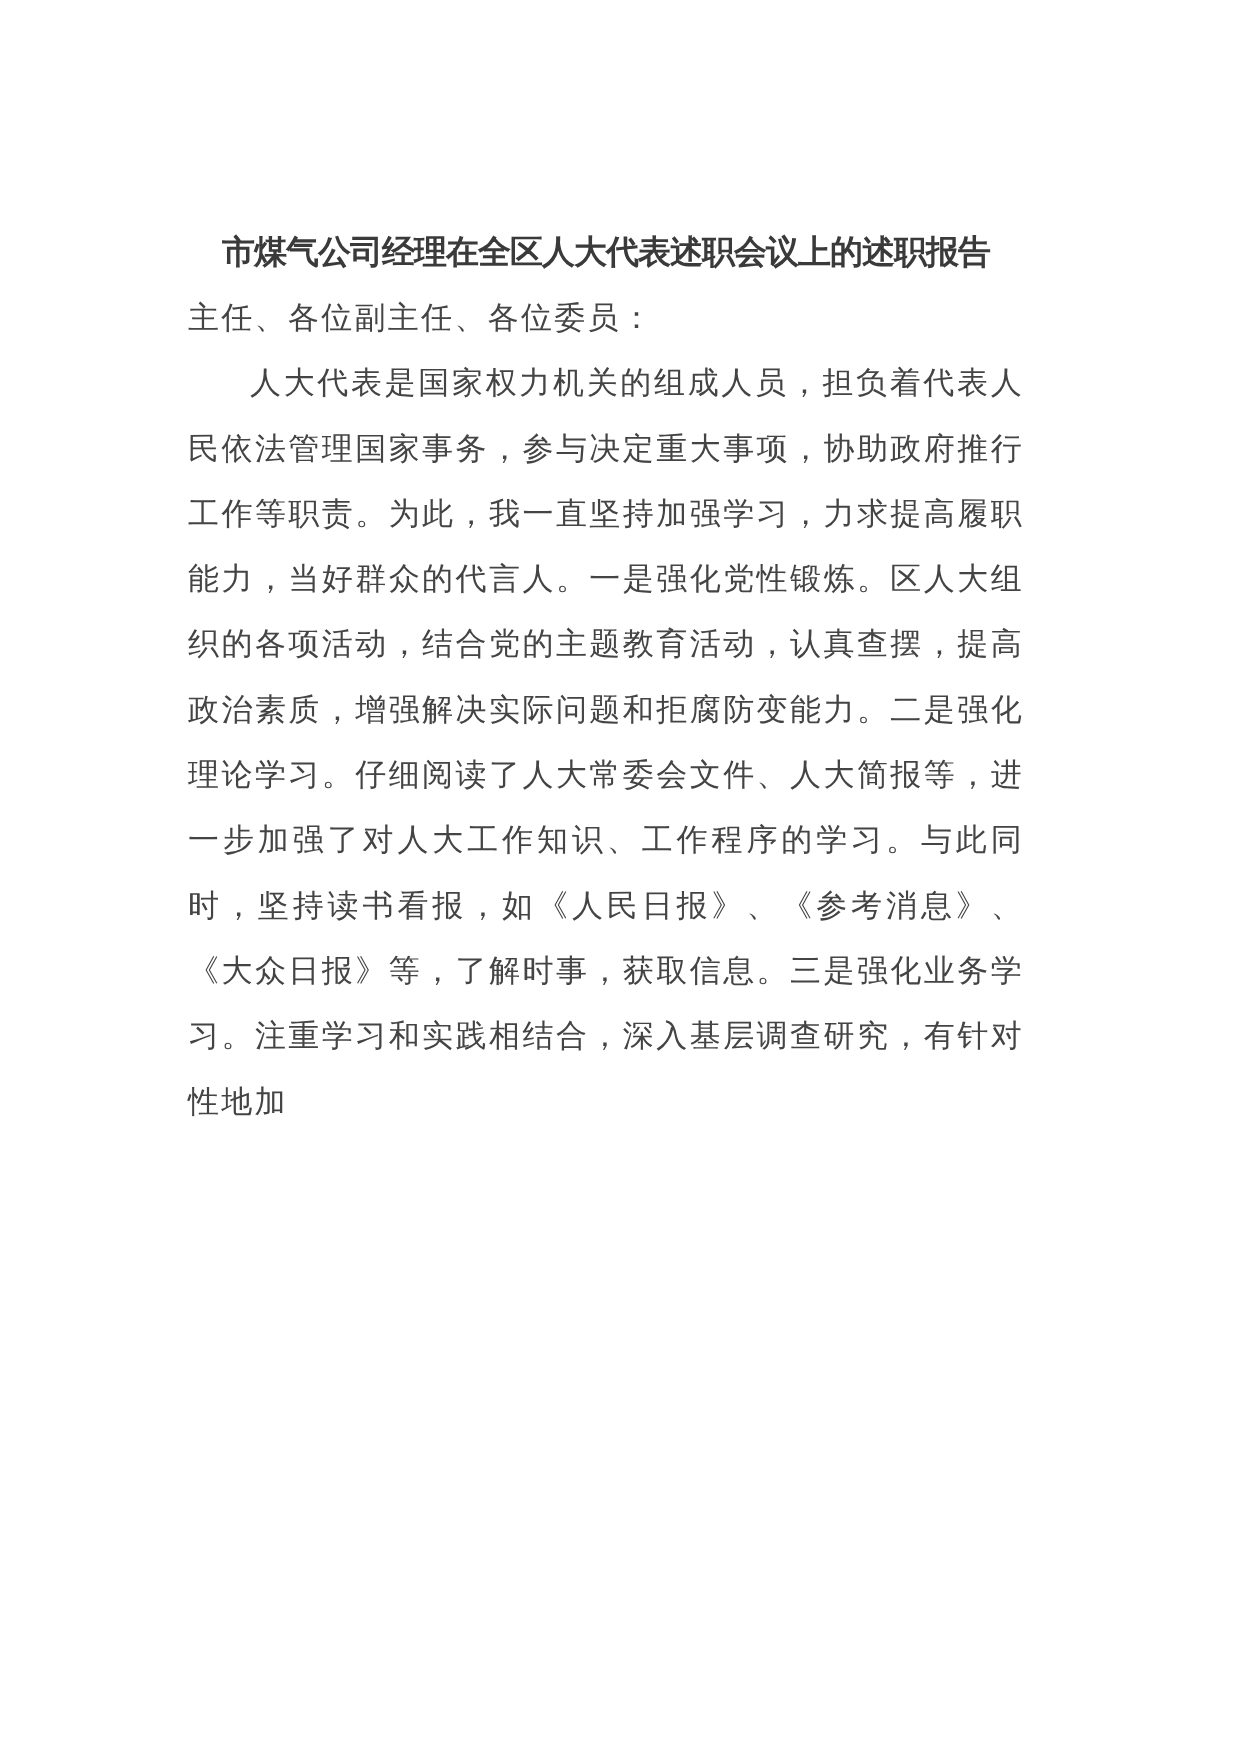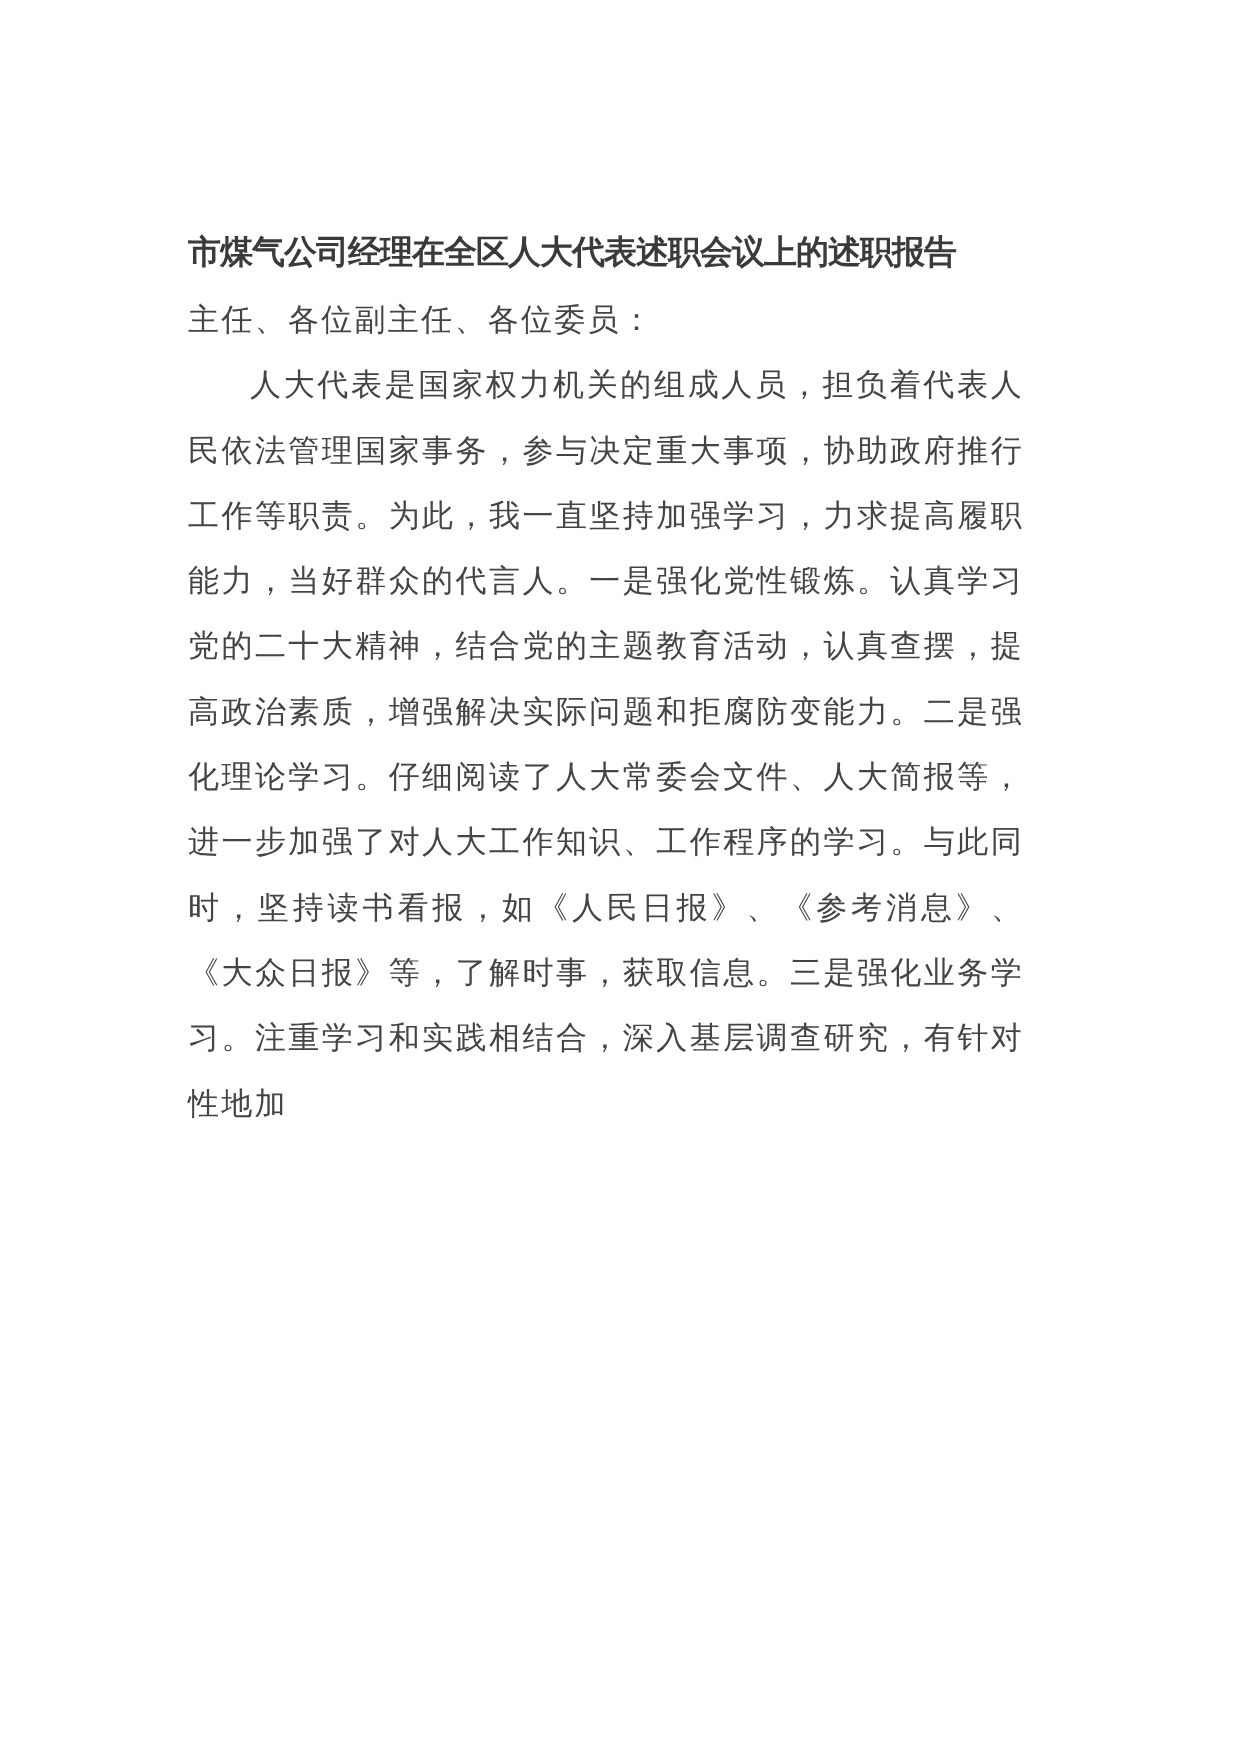--- a/index.html
+++ b/index.html
@@ -19,36 +19,37 @@
     position: absolute;
     left: 188px;
     top: 0;
     width: 836px;
   }
   .title {
     position: absolute;
     left: 0;
     top: 207px;
     width: 836px;
-    text-align: left;
+    text-align: center;
     font-size: 33px;
     font-weight: bold;
     line-height: 46px;
     letter-spacing: -1px;
     color: #3a3a3a;
     white-space: nowrap;
   }
   .body-text {
     position: absolute;
     left: 0;
     top: 287px;
     width: 836px;
     font-size: 31px;
     line-height: 65.3px;
     letter-spacing: 2.3px;
+    font-family: Liberation Mono, monospace;
   }
   .body-text p {
     margin: 0;
     text-align: justify;
     word-break: break-all;
   }
   .salutation {
     text-indent: 0;
   }
   .para {
@@ -62,15 +63,15 @@
   }
 </style>
 </head>
 <body>
 
 <div class="page">
   <h1 class="title">市煤气公司经理在全区人大代表述职会议上的述职报告</h1>
 
   <div class="body-text">
     <p class="salutation">主任、各位副主任、各位委员：</p>
-    <p class="para">人大代表是国家权力机关的组成人员，担负着代表人民依法管理国家事务，参与决定重大事项，协助政府推行工作等职责。为此，我一直坚持加强学习，力求提高履职能力，当好群众的代言人。一是强化党性锻炼。认真学习党的二十大精神，结合党的主题教育活动，认真查摆，提高政治素质，增强解决实际问题和拒腐防变能力。二是强化理论学习。仔细阅读了人大常委会文件、人大简报等，进一步加强了对人大工作知识、工作程序的学习。与此同时，坚持读书看报，如《人民日报》、《参考消息》、《大众日报》等，了解时事，获取信息。三是强化业务学习。注重学习和实践相结合，深入基层调查研究，有针对性地加</p>
+    <p class="para">人大代表是国家权力机关的组成人员，担负着代表人民依法管理国家事务，参与决定重大事项，协助政府推行工作等职责。为此，我一直坚持加强学习，力求提高履职能力，当好群众的代言人。一是强化党性锻炼。区人大组织的各项活动，结合党的主题教育活动，认真查摆，提高政治素质，增强解决实际问题和拒腐防变能力。二是强化理论学习。仔细阅读了人大常委会文件、人大简报等，进一步加强了对人大工作知识、工作程序的学习。与此同时，坚持读书看报，如《人民日报》、《参考消息》、《大众日报》等，了解时事，获取信息。三是强化业务学习。注重学习和实践相结合，深入基层调查研究，有针对性地加</p>
   </div>
 </div>
 
 </body></html>

